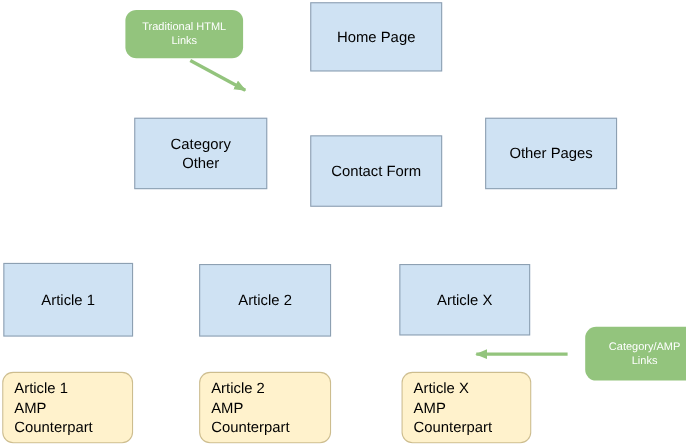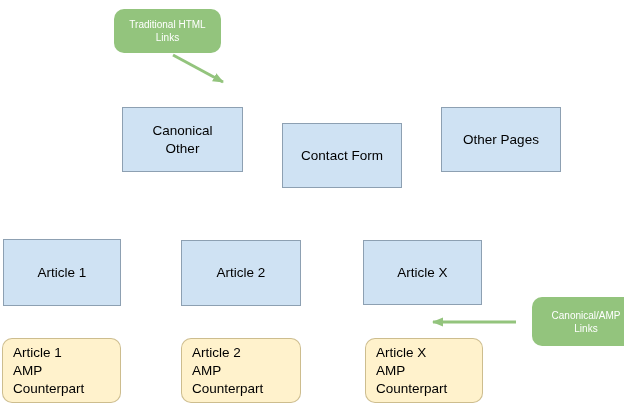--- a/index.html
+++ b/index.html
@@ -60,24 +60,27 @@
   <svg class="arrows" width="624" height="405" viewBox="0 0 624 405">
     <defs>
       <marker id="ah" markerUnits="userSpaceOnUse" markerWidth="12" markerHeight="10" refX="10" refY="4.5" orient="auto">
         <path d="M0,0 L11,4.5 L0,9 Z" fill="#93c47d"></path>
       </marker>
     </defs>
     <line x1="173" y1="55" x2="223" y2="82" stroke="#93c47d" stroke-width="3" marker-end="url(#ah)"></line>
     <line x1="516" y1="322" x2="433" y2="322" stroke="#93c47d" stroke-width="3" marker-end="url(#ah)"></line>
   </svg>
 
+  <div class="box blue" style="left:282px; top:2px; width:120px; height:63px;">
+    <span>Home Page</span>
+  </div>
 
   <div class="box blue" style="left:122px; top:107px; width:121px; height:65px;">
     <span>
-      <span class="ln">Canonical</span>
+      <span class="ln">Category</span>
       <span class="ln">Other</span>
     </span>
   </div>
   <div class="box blue" style="left:282px; top:107px; width:120px; height:65px;margin-top:16px;">
     <span>Contact Form</span>
   </div>
   <div class="box blue" style="left:441px; top:107px; width:120px; height:65px;">
     <span>Other Pages</span>
   </div>
 
@@ -111,17 +114,17 @@
       <span class="ln">AMP</span>
       <span class="ln">Counterpart</span>
     </span>
   </div>
 
   <div class="note" style="left:98px; top:9px; width:107px; height:44px;">
     <span class="ln">Traditional HTML</span>
     <span class="ln">Links</span>
   </div>
   <div class="note" style="left:516px; top:297px; width:108px; height:49px;">
-    <span class="ln">Canonical/AMP</span>
+    <span class="ln">Category/AMP</span>
     <span class="ln">Links</span>
   </div>
 
 </div>
 
 </body></html>

